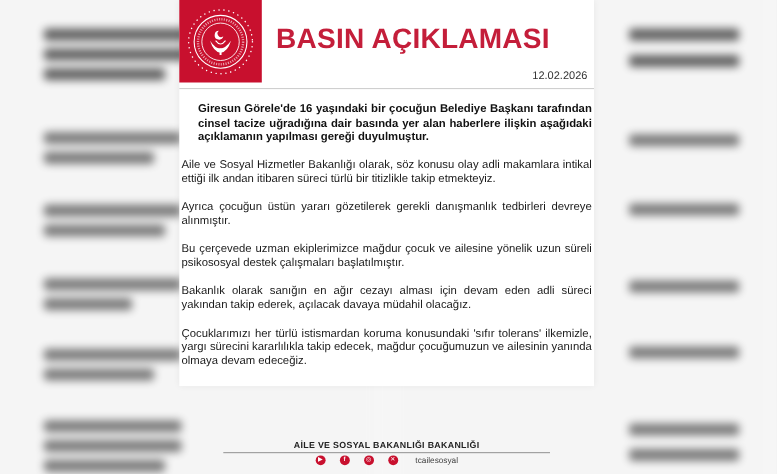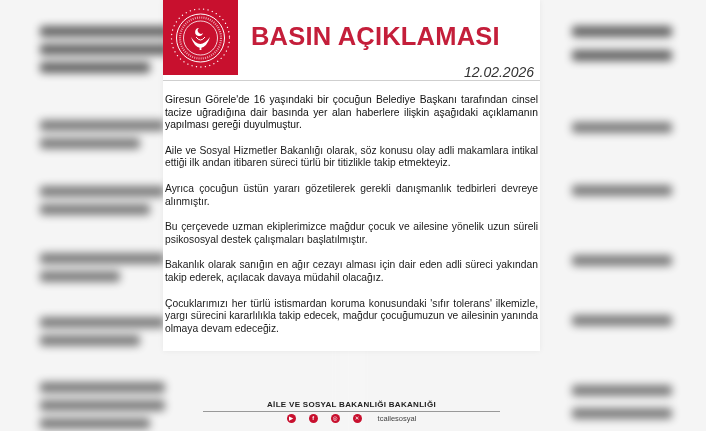--- a/index.html
+++ b/index.html
@@ -63,23 +63,22 @@
       font-weight: bold;
       font-size: 25.5px;
       letter-spacing: 0.2px;
       color: #c41e3a;
       white-space: nowrap;
     }
     .date {
       position: absolute;
       right: 6px;
       top: 64px;
-      font-size: 14px;
+      font-size: 10px;
       color: #333;
-      font-style: italic;
     }
     .divider {
       position: absolute;
       left: 0;
       top: 80px;
       width: 377px;
       height: 1px;
       background: #cfcfcf;
     }
     .body {
@@ -89,22 +88,23 @@
       width: 373px;
       font-size: 10.3px;
       line-height: 12.6px;
       color: #1a1a1a;
       text-align: justify;
     }
     .body p {
       margin: 0 0 13px 0;
     }
     .body p.lead {
-      font-weight: normal;
+      font-weight: bold;
       color: #111;
+      margin-left: 15px;
     }
     .footer-title {
       position: absolute;
       left: 0;
       width: 377px;
       top: 400px;
       text-align: center;
       font-weight: bold;
       font-size: 8px;
       letter-spacing: 0.3px;
@@ -197,21 +197,21 @@
 
     <div class="title">BASIN AÇIKLAMASI</div>
     <div class="date">12.02.2026</div>
     <div class="divider"></div>
 
     <div class="body">
       <p class="lead">Giresun Görele'de 16 yaşındaki bir çocuğun Belediye Başkanı tarafından cinsel tacize uğradığına dair basında yer alan haberlere ilişkin aşağıdaki açıklamanın yapılması gereği duyulmuştur.</p>
       <p>Aile ve Sosyal Hizmetler Bakanlığı olarak, söz konusu olay adli makamlara intikal ettiği ilk andan itibaren süreci türlü bir titizlikle takip etmekteyiz.</p>
       <p>Ayrıca çocuğun üstün yararı gözetilerek gerekli danışmanlık tedbirleri devreye alınmıştır.</p>
       <p>Bu çerçevede uzman ekiplerimizce mağdur çocuk ve ailesine yönelik uzun süreli psikososyal destek çalışmaları başlatılmıştır.</p>
-      <p>Bakanlık olarak sanığın en ağır cezayı alması için dair eden adli süreci yakından takip ederek, açılacak davaya müdahil olacağız.</p>
+      <p>Bakanlık olarak sanığın en ağır cezayı alması için devam eden adli süreci yakından takip ederek, açılacak davaya müdahil olacağız.</p>
       <p>Çocuklarımızı her türlü istismardan koruma konusundaki 'sıfır tolerans' ilkemizle, yargı sürecini kararlılıkla takip edecek, mağdur çocuğumuzun ve ailesinin yanında olmaya devam edeceğiz.</p>
     </div>
 
     <div class="footer-title">AİLE VE SOSYAL BAKANLIĞI BAKANLIĞI</div>
     <div class="footer-line"></div>
     <div class="footer-social">
       <span class="soc">▶</span>
       <span class="soc">f</span>
       <span class="soc">◎</span>
       <span class="soc">✕</span>

